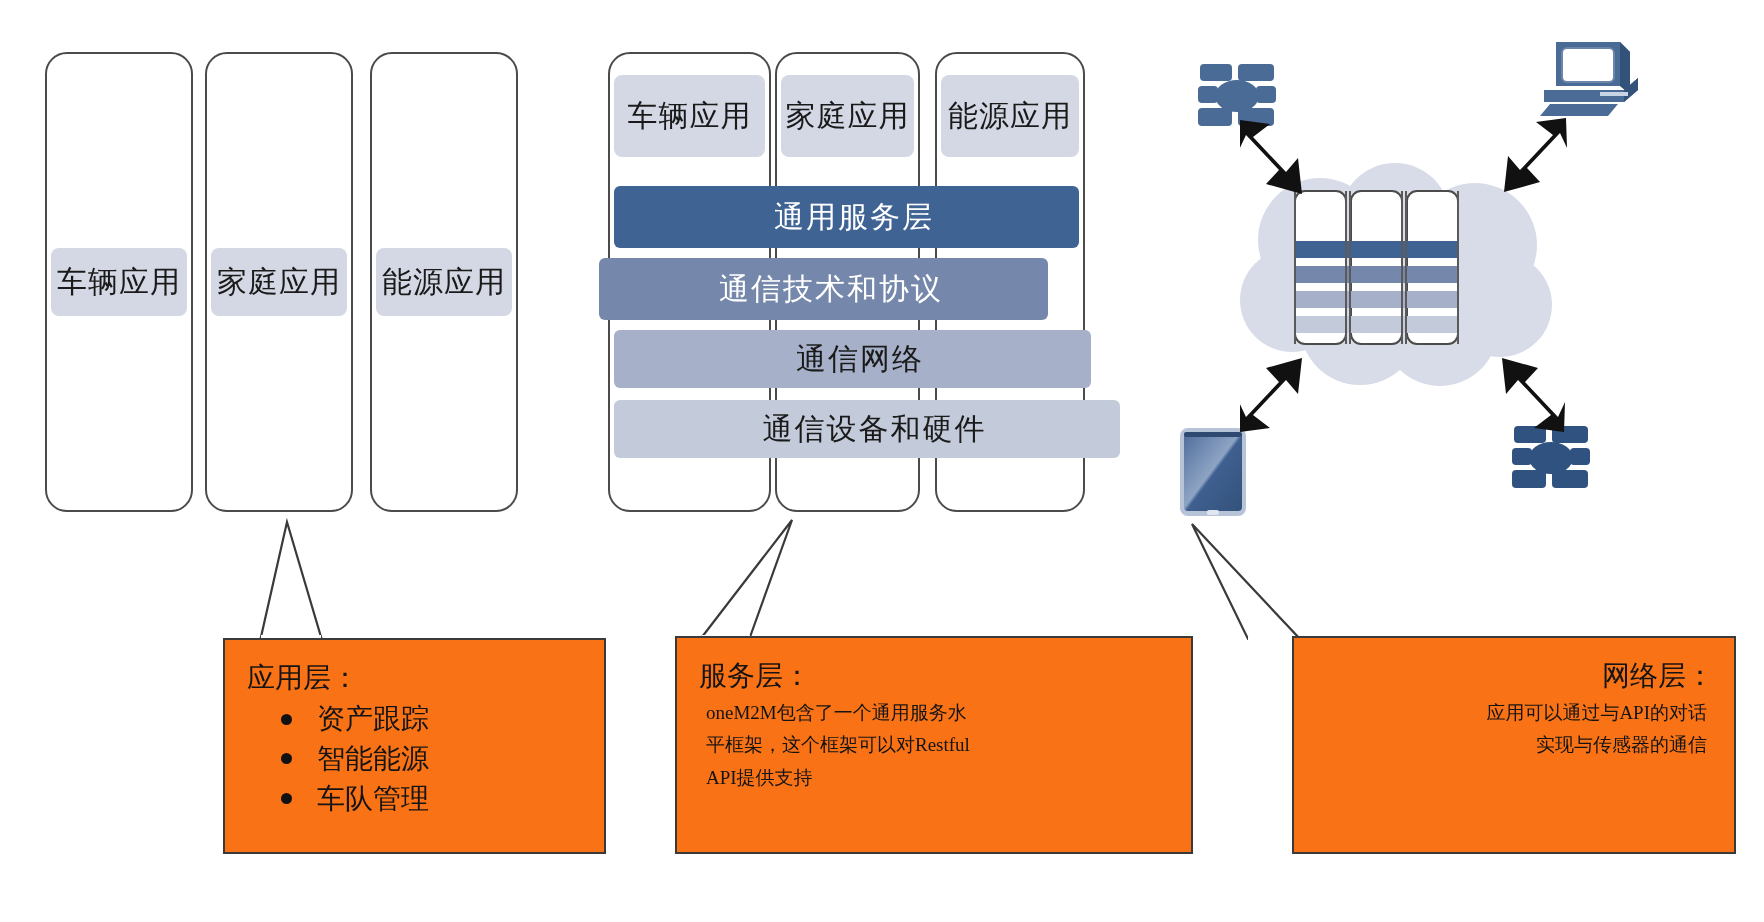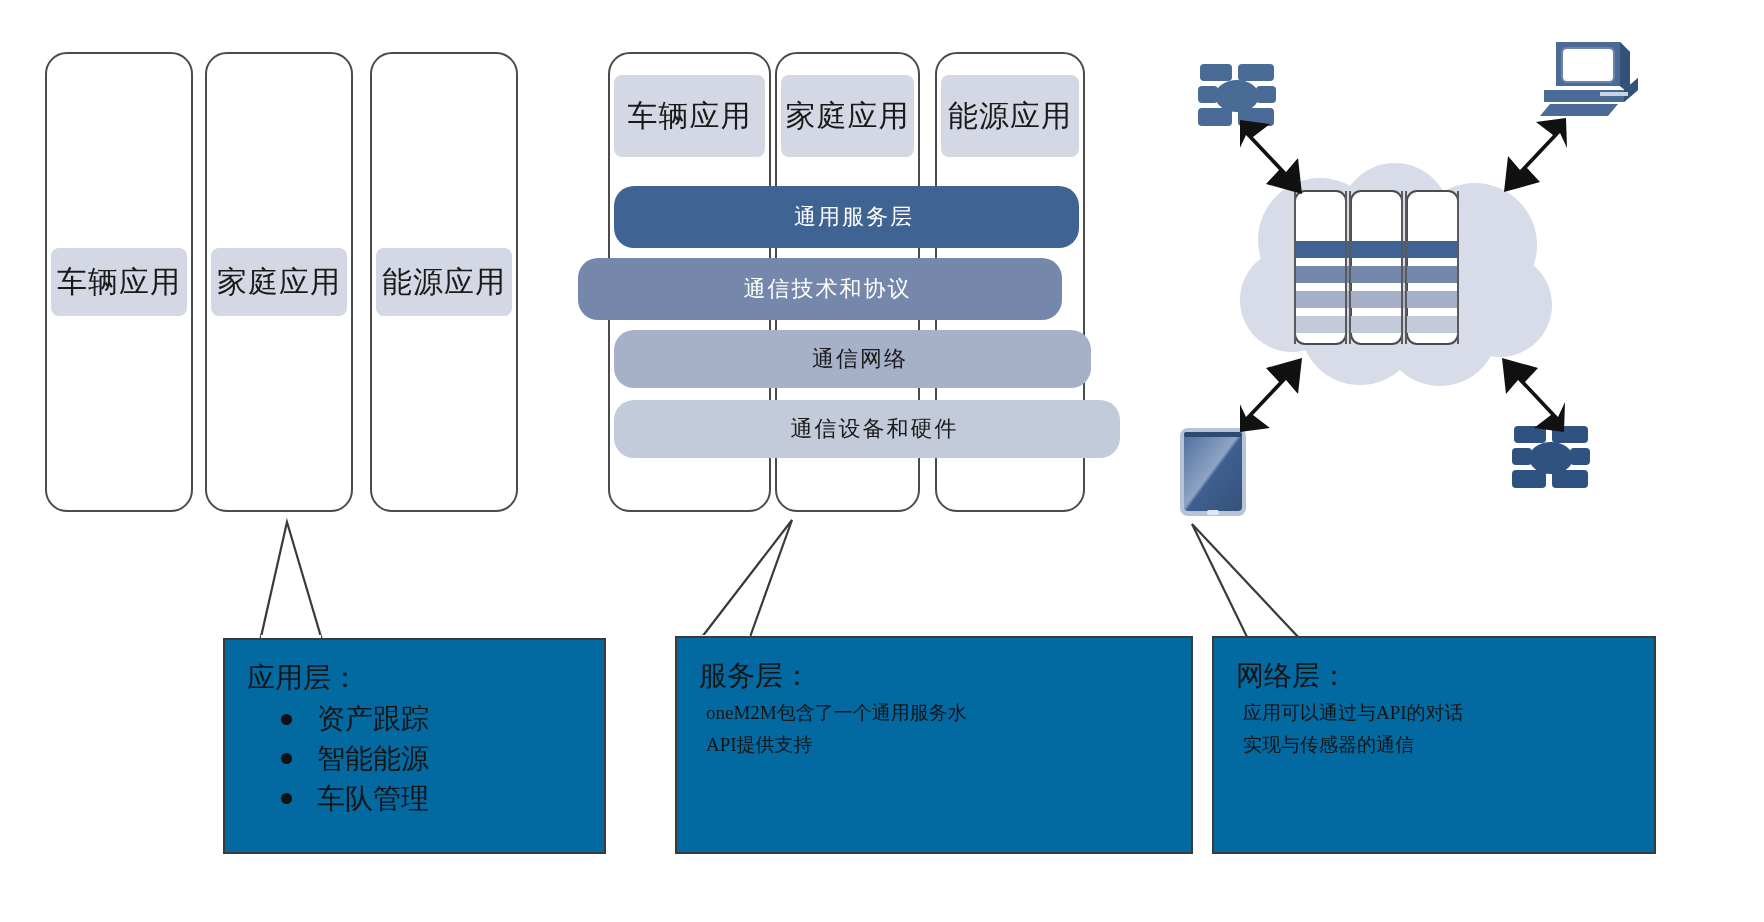--- a/index.html
+++ b/index.html
@@ -25,33 +25,33 @@
     color:#1a1a1a;
     font-size:30px;
     letter-spacing:1px;
     white-space:nowrap;
     box-sizing:border-box;
   }
 
   
   .svc-bar{
     position:absolute;
-    border-radius:20px;
+    border-radius:6px;
     display:flex;align-items:center;justify-content:center;
-    font-size:22px;
+    font-size:30px;
     letter-spacing:2px;
     white-space:nowrap;
     box-sizing:border-box;
     padding-left:15px;
   }
 
   
   .callout{
     position:absolute;
-    background:#0369a1;
+    background:#f97316;
     border:2.2px solid #3a3a3a;
     box-sizing:border-box;
     padding:20px 20px 14px 22px;
   }
   .callout .ctitle{
     font-size:28px;color:#141414;line-height:1.25;margin:0 0 4px 0;white-space:nowrap;
   }
   .callout .cline{
     font-size:19px;color:#141414;line-height:1.33;margin:7px;white-space:nowrap;
   }
@@ -82,21 +82,21 @@
 
   <div class="col-card" style="left:608px;top:52px;width:163px;height:460px;"></div>
   <div class="col-card" style="left:775px;top:52px;width:145px;height:460px;"></div>
   <div class="col-card" style="left:935px;top:52px;width:150px;height:460px;"></div>
 
   <div class="col-label" style="left:614px;top:75px;width:151px;height:82px;">车辆应用</div>
   <div class="col-label" style="left:781px;top:75px;width:133px;height:82px;">家庭应用</div>
   <div class="col-label" style="left:941px;top:75px;width:138px;height:82px;">能源应用</div>
 
   <div class="svc-bar" style="left:614px;top:186px;width:465px;height:62px;background:#3f6493;color:#ffffff;">通用服务层</div>
-  <div class="svc-bar" style="left:578px;top:258px;width:484px;height:62px;background:#7588ab;color:#ffffff;">通信技术和协议</div>
+  <div class="svc-bar" style="left:599px;top:258px;width:449px;height:62px;background:#7588ab;color:#ffffff;">通信技术和协议</div>
   <div class="svc-bar" style="left:614px;top:330px;width:477px;height:58px;background:#a6b0c8;color:#1a1a1a;">通信网络</div>
   <div class="svc-bar" style="left:614px;top:400px;width:506px;height:58px;background:#c3cada;color:#1a1a1a;">通信设备和硬件</div>
 
   <svg class="svgtail" style="left:1230px;top:160px;" width="330" height="230" viewBox="0 0 330 230">
     <g fill="#d8dce8">
       <circle cx="90" cy="80" r="62"></circle>
       <circle cx="165" cy="58" r="55"></circle>
       <circle cx="245" cy="85" r="62"></circle>
       <circle cx="62" cy="140" r="52"></circle>
       <circle cx="270" cy="145" r="52"></circle>
@@ -214,22 +214,23 @@
     <ul>
       <li>资产跟踪</li>
       <li>智能能源</li>
       <li>车队管理</li>
     </ul>
   </div>
 
   <div class="callout" style="left:675px;top:636px;width:518px;height:218px;">
     <p class="ctitle">服务层：</p>
     <p class="cline">oneM2M包含了一个通用服务水</p>
+    <p class="cline">平框架，这个框架可以对Restful</p>
     <p class="cline">API提供支持</p>
   </div>
 
-  <div class="callout netbox" style="left:1212px;top:636px;width:444px;height:218px;">
+  <div class="callout netbox" style="left:1292px;top:636px;width:444px;height:218px;text-align:right;">
     <p class="ctitle">网络层：</p>
     <p class="cline">应用可以通过与API的对话</p>
     <p class="cline">实现与传感器的通信</p>
   </div>
 
 </div>
 
 </body></html>

